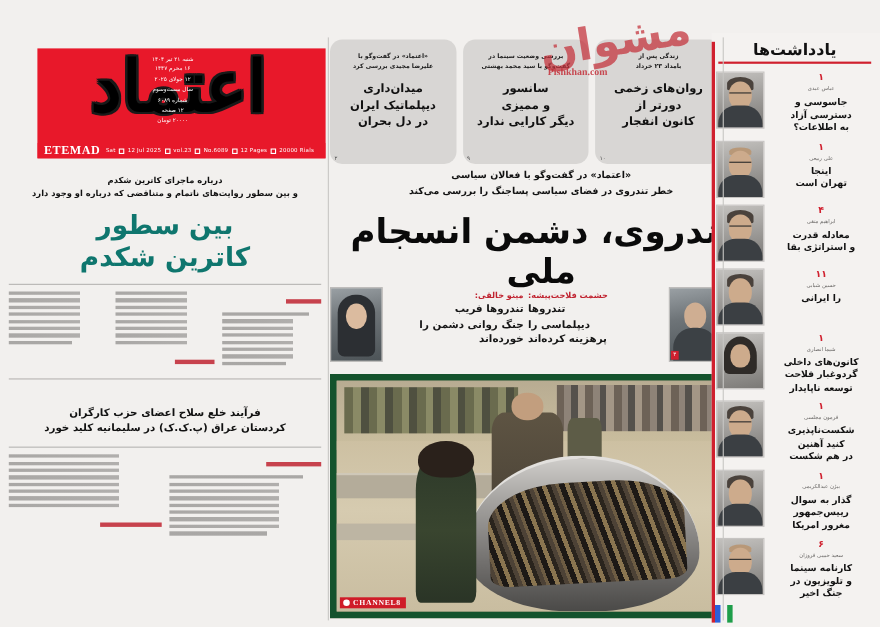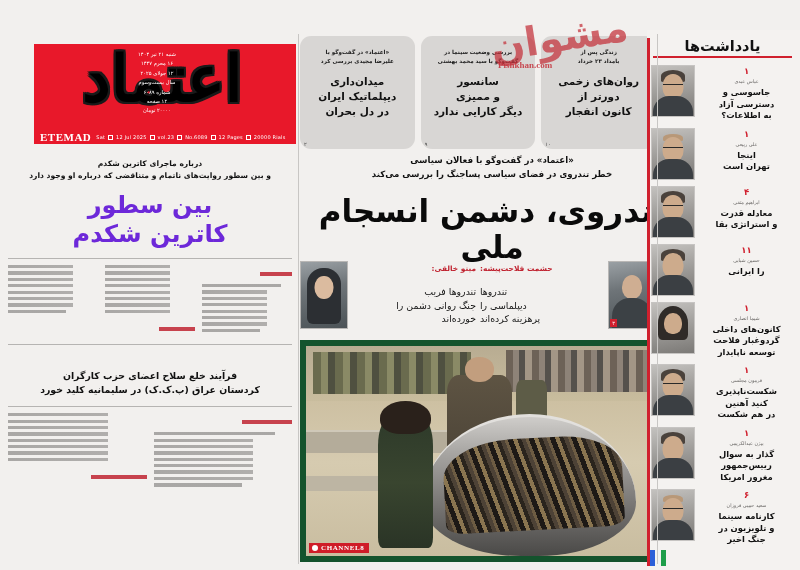--- a/index.html
+++ b/index.html
@@ -145,21 +145,21 @@
     position:absolute;left:50%;top:14px;transform:translateX(-50%);
     width:19px;height:23px;border-radius:48%;background:#dbbb9f;z-index:2;
   }
   .q-photo .pgnum{
     position:absolute;left:1px;bottom:1px;width:7px;height:8px;
     background:#d0202e;color:#fff;font-size:5px;line-height:8px;text-align:center;
   }
   .q-text{flex:1;text-align:right;padding-top:2px;}
   .quote.left .q-text{text-align:left;}
   .q-name{font-size:7.4px;font-weight:bold;color:#c02330;line-height:11px;}
-  .q-body{font-size:9.4px;font-weight:normal;color:#151515;line-height:13.6px;margin-top:11px;}
+  .q-body{font-size:9.4px;font-weight:bold;color:#151515;line-height:13.6px;margin-top:1px;}
   
   .photo-wrap{
     position:absolute;left:300px;top:340px;width:356px;height:222px;
     overflow:hidden;border:6px solid #14532d;box-sizing:border-box;
     background:#b9a98c;
   }
   .ph-sky{position:absolute;left:0;top:0;width:100%;height:30%;
     background:linear-gradient(180deg,#b8ac92 0%,#cbbf9f 100%);}
   .ph-ground{position:absolute;left:0;top:26%;width:100%;height:74%;
     background:linear-gradient(180deg,#cdc0a2 0%,#d6cbb0 40%,#c9bda0 100%);}
@@ -217,21 +217,21 @@
     width:6px;height:6px;border-radius:50%;background:#fff;
   }
   
   .leftcol{
     position:absolute;left:0;top:152px;width:300px;height:418px;
     padding:6px 8px 0 8px;box-sizing:border-box;
   }
   .art-kicker{font-size:7.6px;line-height:12px;font-weight:bold;color:#111;text-align:center;}
   .art-big{
     margin-top:9px;text-align:center;
-    font-size:24px;line-height:29px;font-weight:bold;color:#6d28d9;
+    font-size:24px;line-height:29px;font-weight:bold;color:#0f766e;
   }
   .rule{height:1px;background:#b6b4b2;margin:9px 0 6px 0;}
   .body-cols{
     display:flex;flex-direction:row;gap:7px;
     direction:rtl;
   }
   .bcol{flex:1;}
   .bline{
     height:3.3px;margin-bottom:3.1px;
     background:linear-gradient(90deg,#8d8b89 0%,#979593 72%,transparent 72%);

